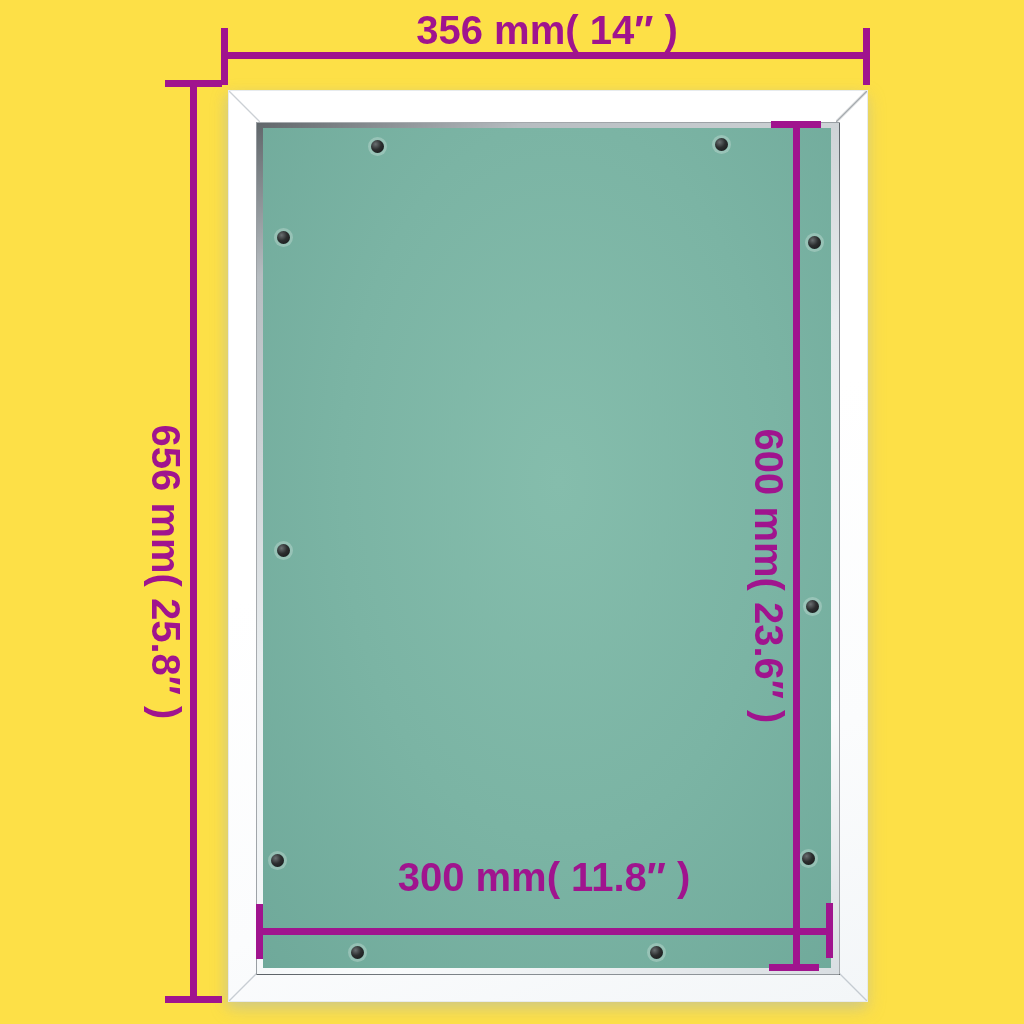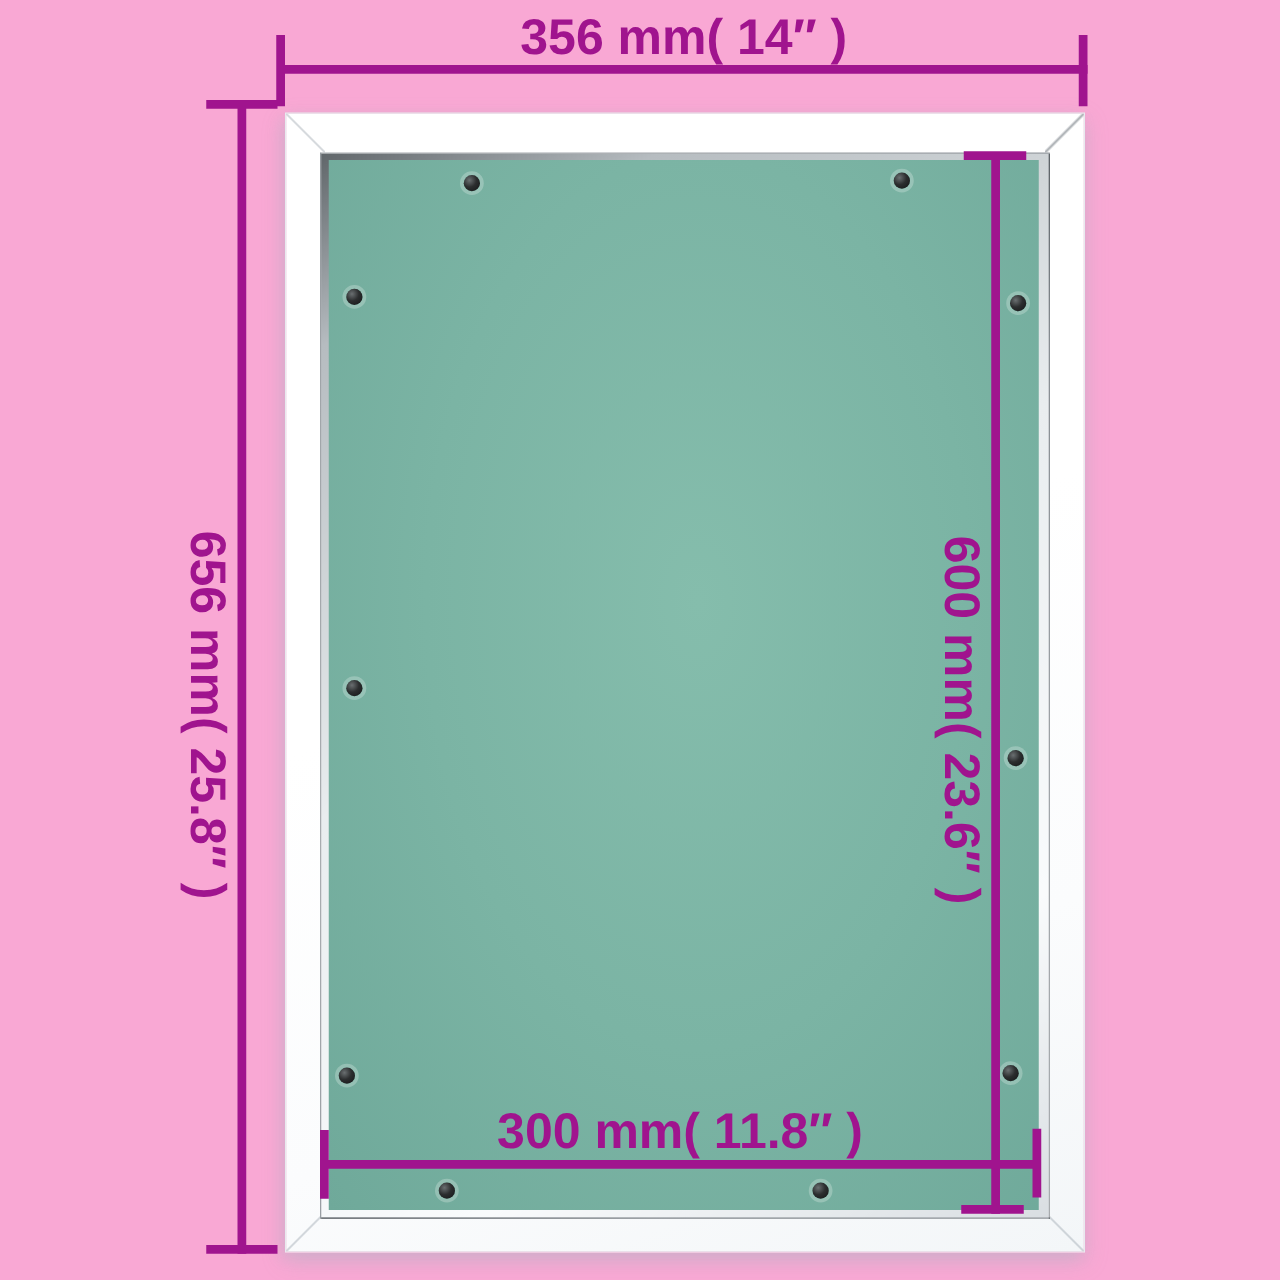--- a/index.html
+++ b/index.html
@@ -1,17 +1,17 @@
 <!DOCTYPE html>
 <html style="--magenta: #a0148e; --green: #7bb4a4; --green-light: #85bdac; --green-dark: #6fa99a;"><head>
 <meta charset="utf-8">
 <style>
   html,body{margin:0;padding:0;background:#ffffff;}
   .canvas{
-    position:relative;width:1024px;height:1024px;background:#f9a8d4;overflow:hidden;
+    position:relative;width:1024px;height:1024px;background:#fde047;overflow:hidden;
     font-family:"Liberation Sans","DejaVu Sans",sans-serif;
   }
   
   .frame{
     position:absolute;left:228px;top:90px;width:640px;height:912px;
     background:linear-gradient(160deg,#ffffff 45%,#fbfcfd 75%,#f3f6f8 100%);
     border:1px solid #e7ebee;box-sizing:border-box;
     box-shadow:0 7px 16px rgba(165,178,192,.38),-3px 4px 10px rgba(175,185,198,.22);
   }
   .rim{
@@ -56,21 +56,21 @@
   .h-label {left:-44px;top:551px;}
   
   .dh-line {left:793px;top:124px;width:7px;height:847px;}
   .dh-tick-t{left:771px;top:121px;width:50px;height:7px;}
   .dh-tick-b{left:769px;top:964px;width:50px;height:7px;}
   .dh-label {left:559px;top:555px;}
   
   .dw-line {left:256px;top:928px;width:576px;height:7px;}
   .dw-tick-l{left:256px;top:904px;width:7px;height:55px;}
   .dw-tick-r{left:826px;top:903px;width:7px;height:55px;}
-  .dw-label {left:256px;top:884px;width:576px;height:42px;}
+  .dw-label {left:256px;top:856px;width:576px;height:42px;}
 </style>
 </head>
 <body>
 
 <div class="canvas">
 
   <div class="frame">
     <div class="miter tl"></div>
     <div class="miter tr"></div>
     <div class="miter bl"></div>

